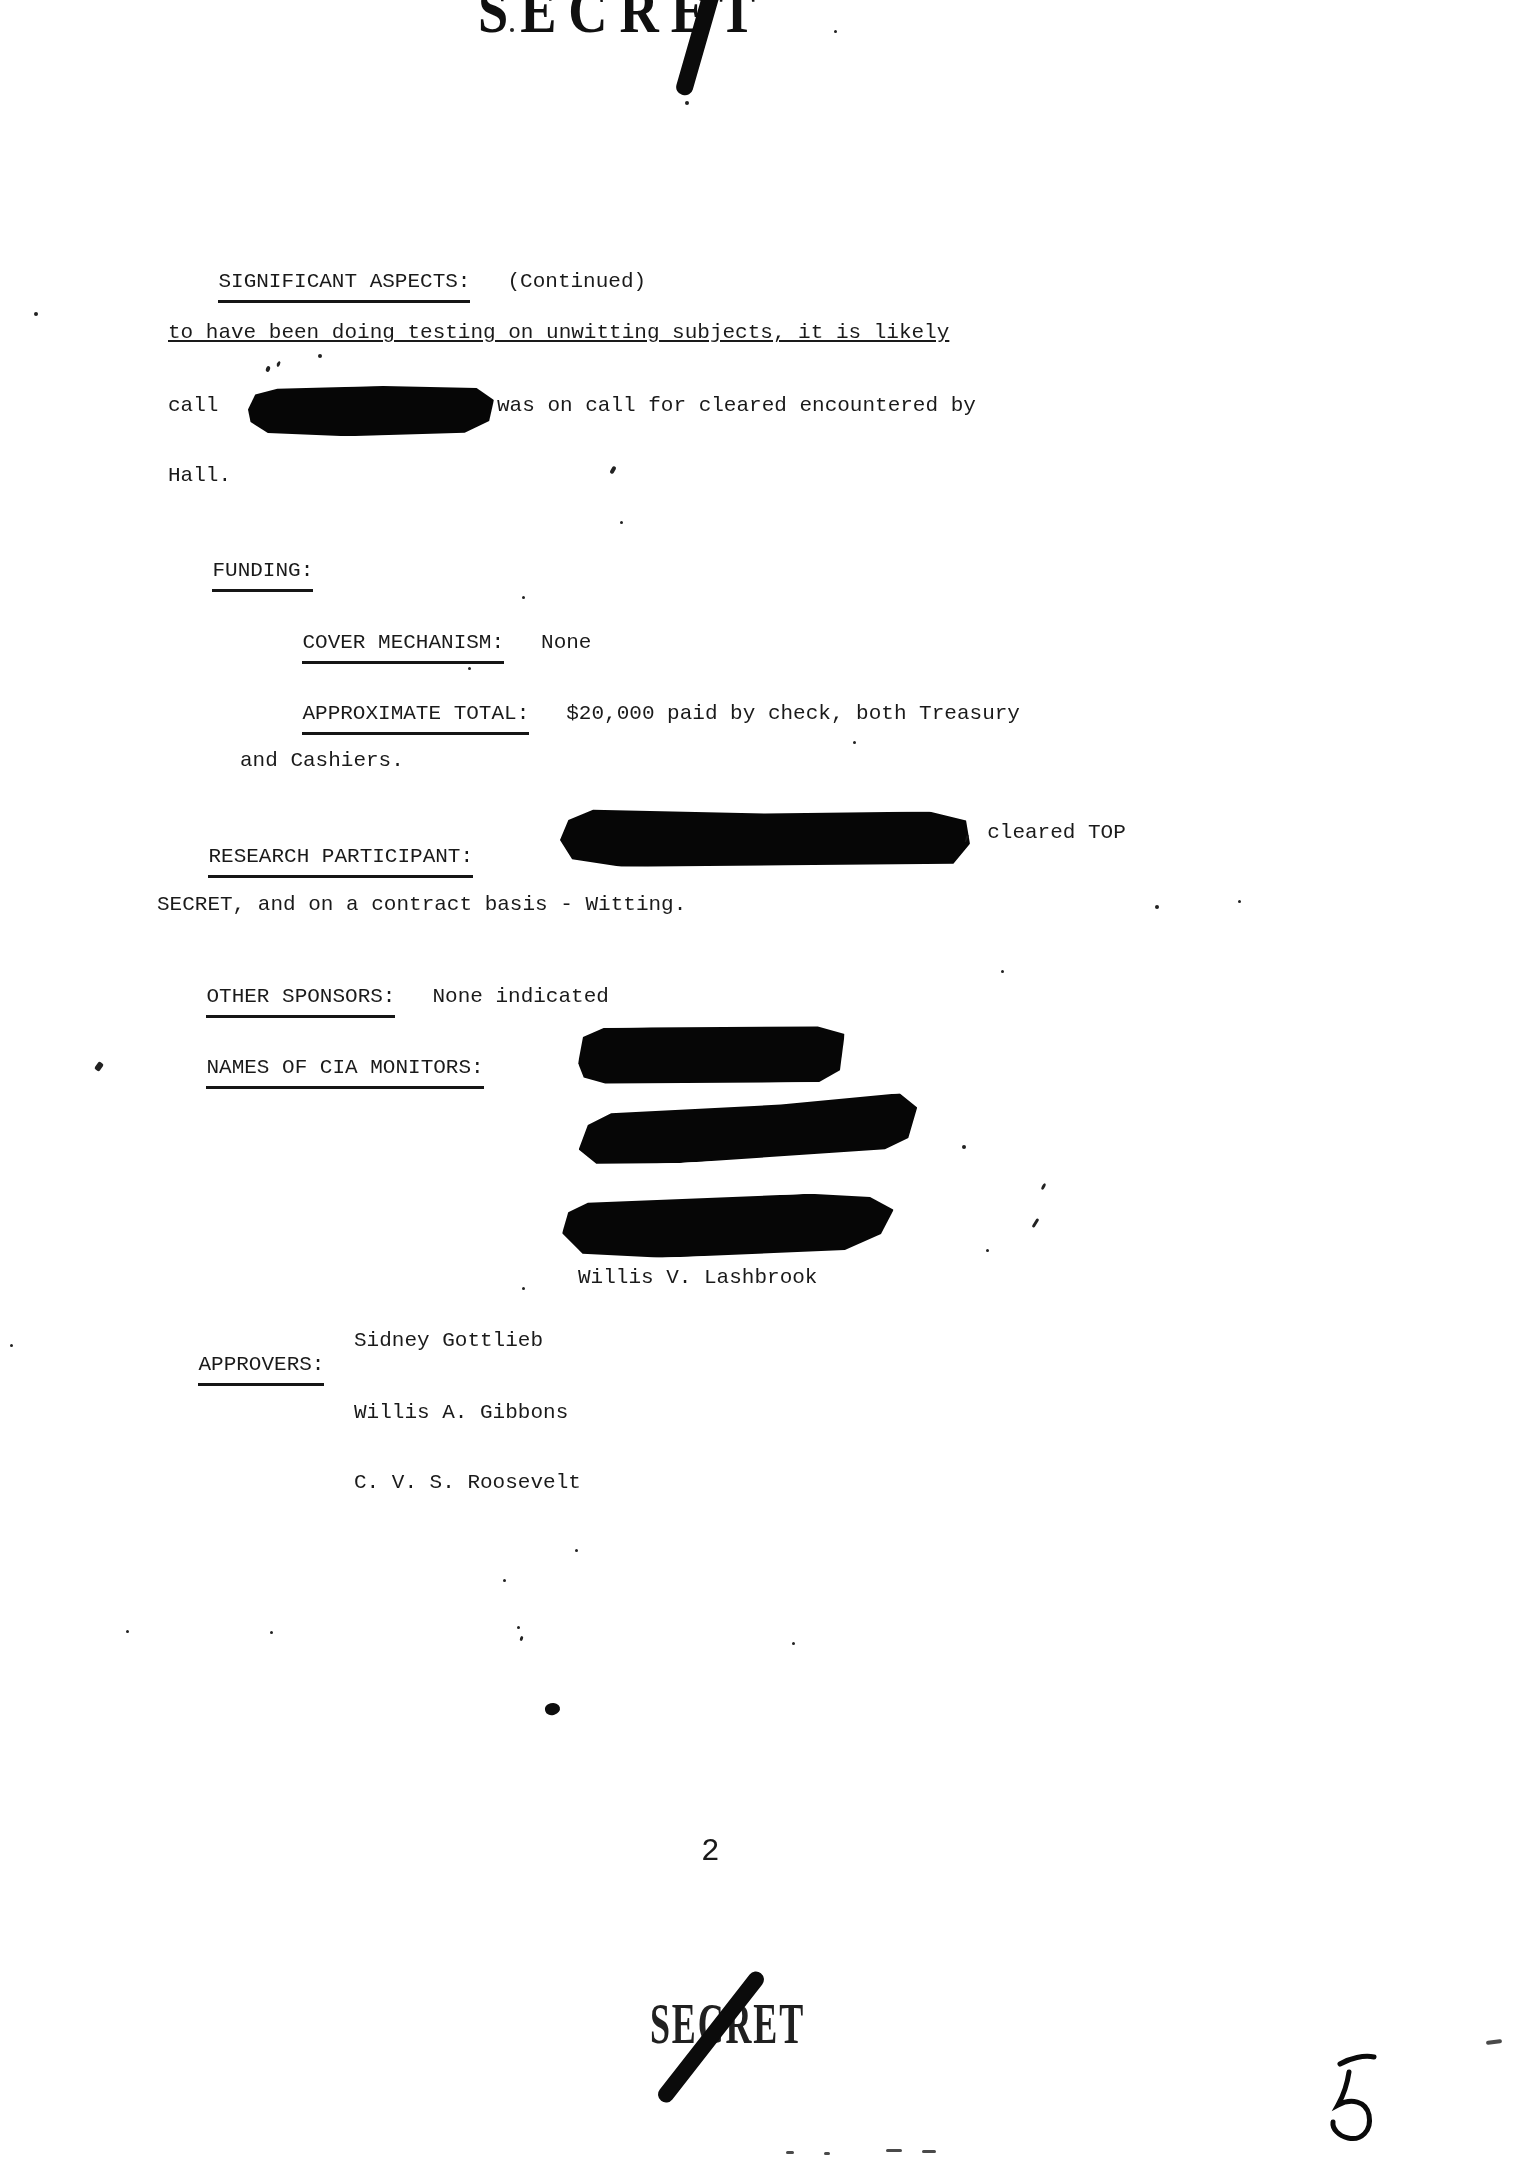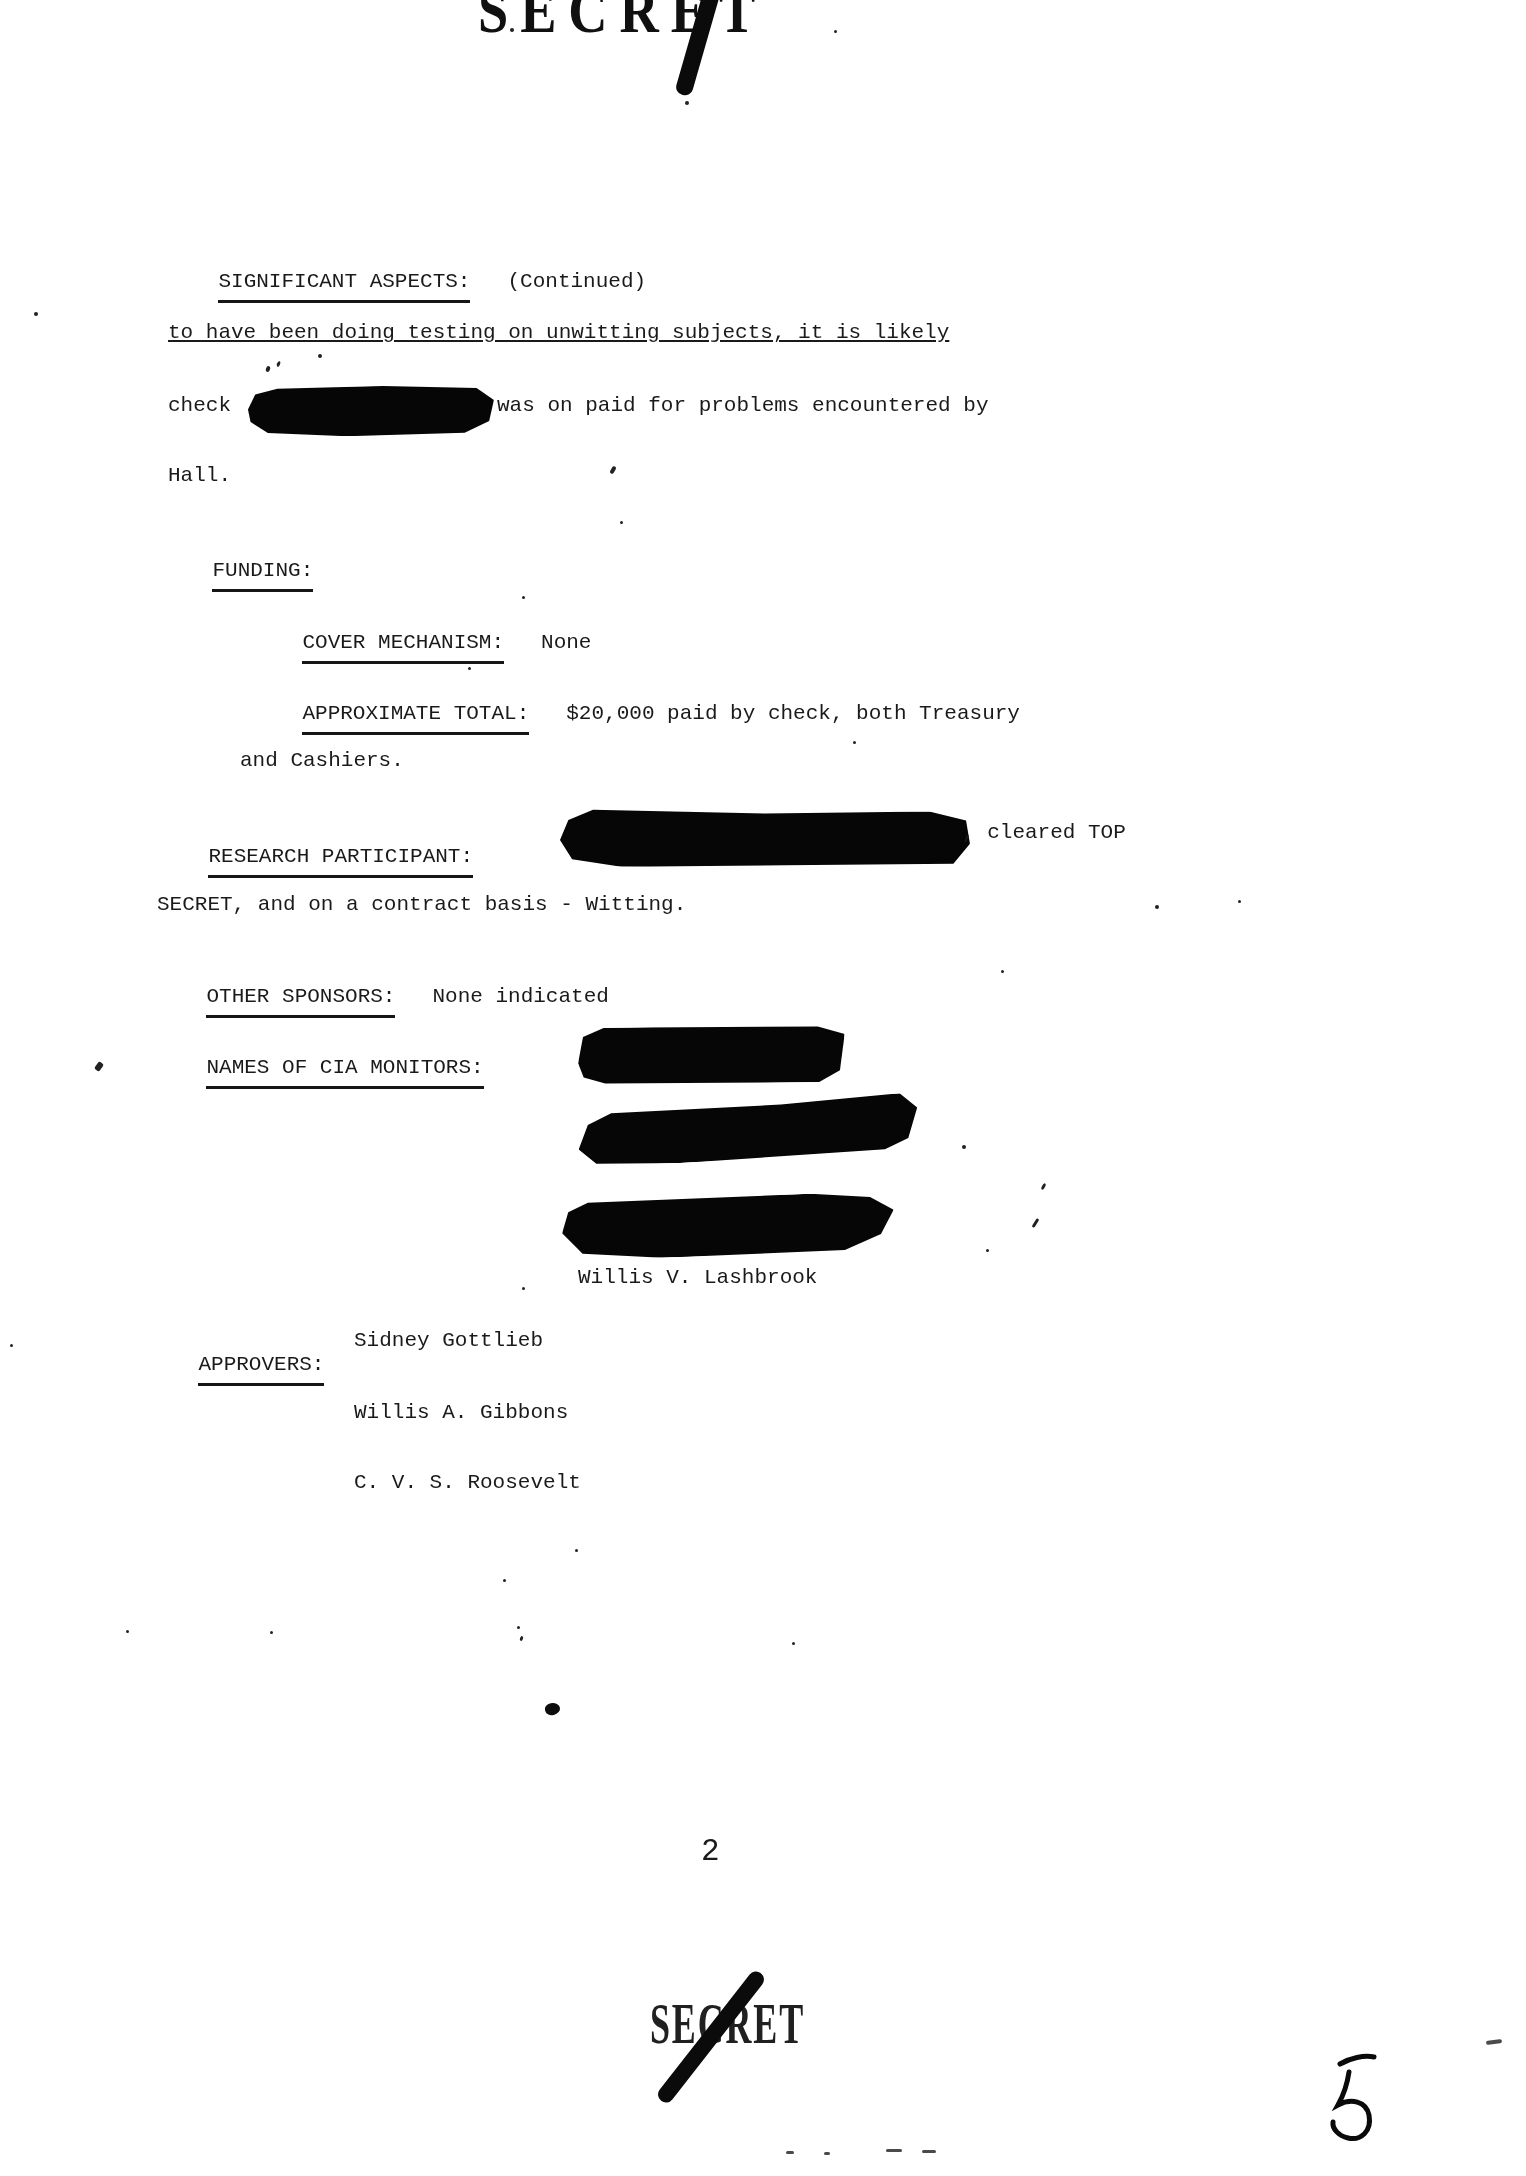--- a/index.html
+++ b/index.html
@@ -92,23 +92,23 @@
 
   <div class="stamp stamp-top">SECRET</div>
   <div class="slash slash-top"></div>
 
   <div class="tl" style="left:168px;top:246px;">
     <span class="ul gap">SIGNIFICANT ASPECTS:</span><span>(Continued)</span>
   </div>
 
   <div class="tl" style="left:168px;top:321px;text-decoration:underline;">to have been doing testing on unwitting subjects, it is likely</div>
 
-  <div class="tl" style="left:168px;top:394px;">check</div>
+  <div class="tl" style="left:168px;top:394px;">call</div>
   <div class="redact bar-that" style="left:248px;top:386px;width:246px;height:50px;"></div>
-  <div class="tl" style="left:497px;top:394px;">was on paid for problems encountered by</div>
+  <div class="tl" style="left:497px;top:394px;">was on call for cleared encountered by</div>
 
   <div class="tl" style="left:168px;top:464px;">Hall.</div>
 
   <div class="tl" style="left:252px;top:607px;">
     <span class="ul gap">COVER MECHANISM:</span><span>None</span>
   </div>
 
   <div class="tl" style="left:162px;top:535px;">
     <span class="ul">FUNDING:</span>
   </div>

